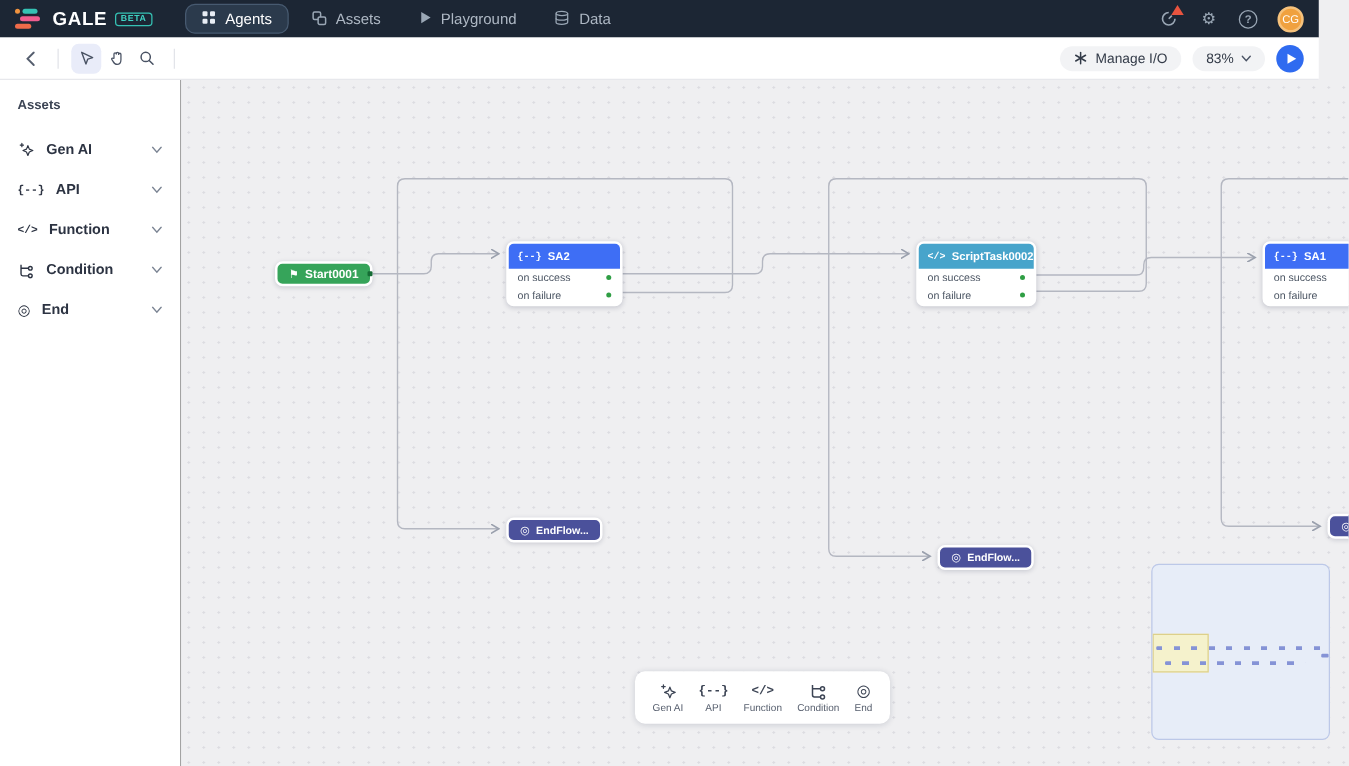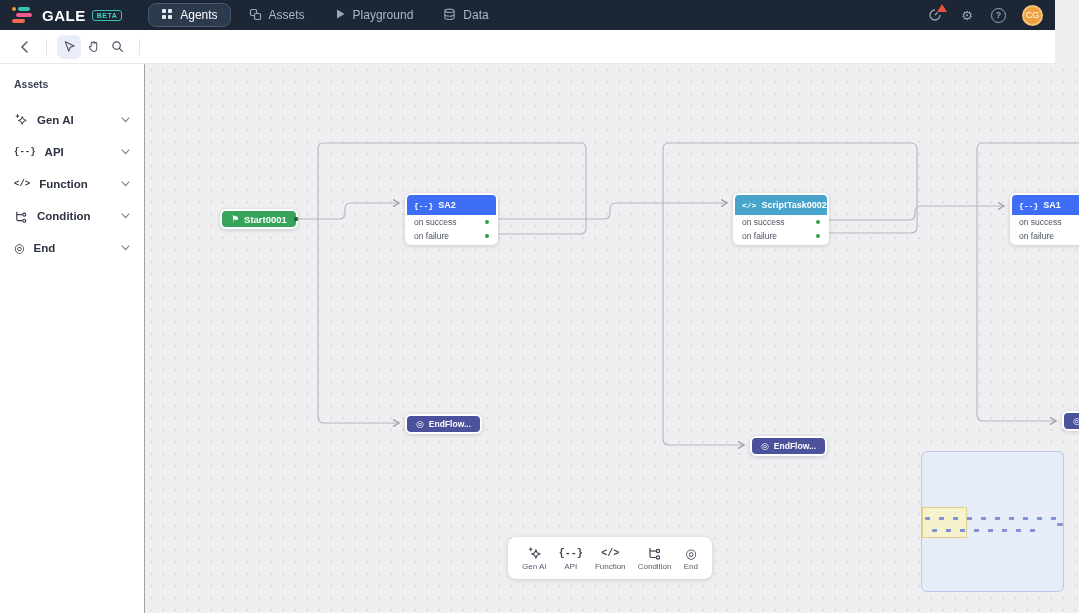--- a/index.html
+++ b/index.html
@@ -196,20 +196,41 @@
     </div>
     <div class="tool-btn">
       <svg width="13" height="13" viewBox="0 0 14 14">
           <circle cx="6" cy="6" r="4" fill="none" stroke="#4a5364" stroke-width="1.3"></circle>
           <path d="M9 9 L12.3 12.3" stroke="#4a5364" stroke-width="1.3" stroke-linecap="round"></path>
         </svg>
     </div>
     <div class="vdiv"></div>
 
 
+    <div class="right-group">
+      <div class="pill-btn">
+        <svg width="11" height="11" viewBox="0 0 12 12">
+            <g stroke="#333b48" stroke-width="1.3" stroke-linecap="round">
+              <path d="M6 1 V11"></path>
+              <path d="M1.7 3.5 L10.3 8.5"></path>
+              <path d="M10.3 3.5 L1.7 8.5"></path>
+            </g>
+          </svg>
+        <span>Manage I/O</span>
+      </div>
+      <div class="pill-btn">
+        <span>83%</span>
+        <svg width="8" height="6" viewBox="0 0 10 7">
+            <path d="M1 1 L5 5.5 L9 1" fill="none" stroke="#4a5364" stroke-width="1.4" stroke-linecap="round"></path>
+          </svg>
+      </div>
+      <div class="play-btn">
+          <div class="play-tri"></div>
+        </div>
+    </div>
   </div>
 
   <div class="sidebar">
     <div class="assets-title">Assets</div>
 
     <div class="side-item">
       <svg width="14" height="14" viewBox="0 0 16 16">
           <path d="M9.5 4 L10.8 7.2 L14 8.5 L10.8 9.8 L9.5 13 L8.2 9.8 L5 8.5 L8.2 7.2 Z" fill="none" stroke="#2c3342" stroke-width="1.1" stroke-linejoin="round"></path>
           <path d="M4 2 V5 M2.5 3.5 H5.5" stroke="#2c3342" stroke-width="1.1" stroke-linecap="round"></path>
         </svg>

